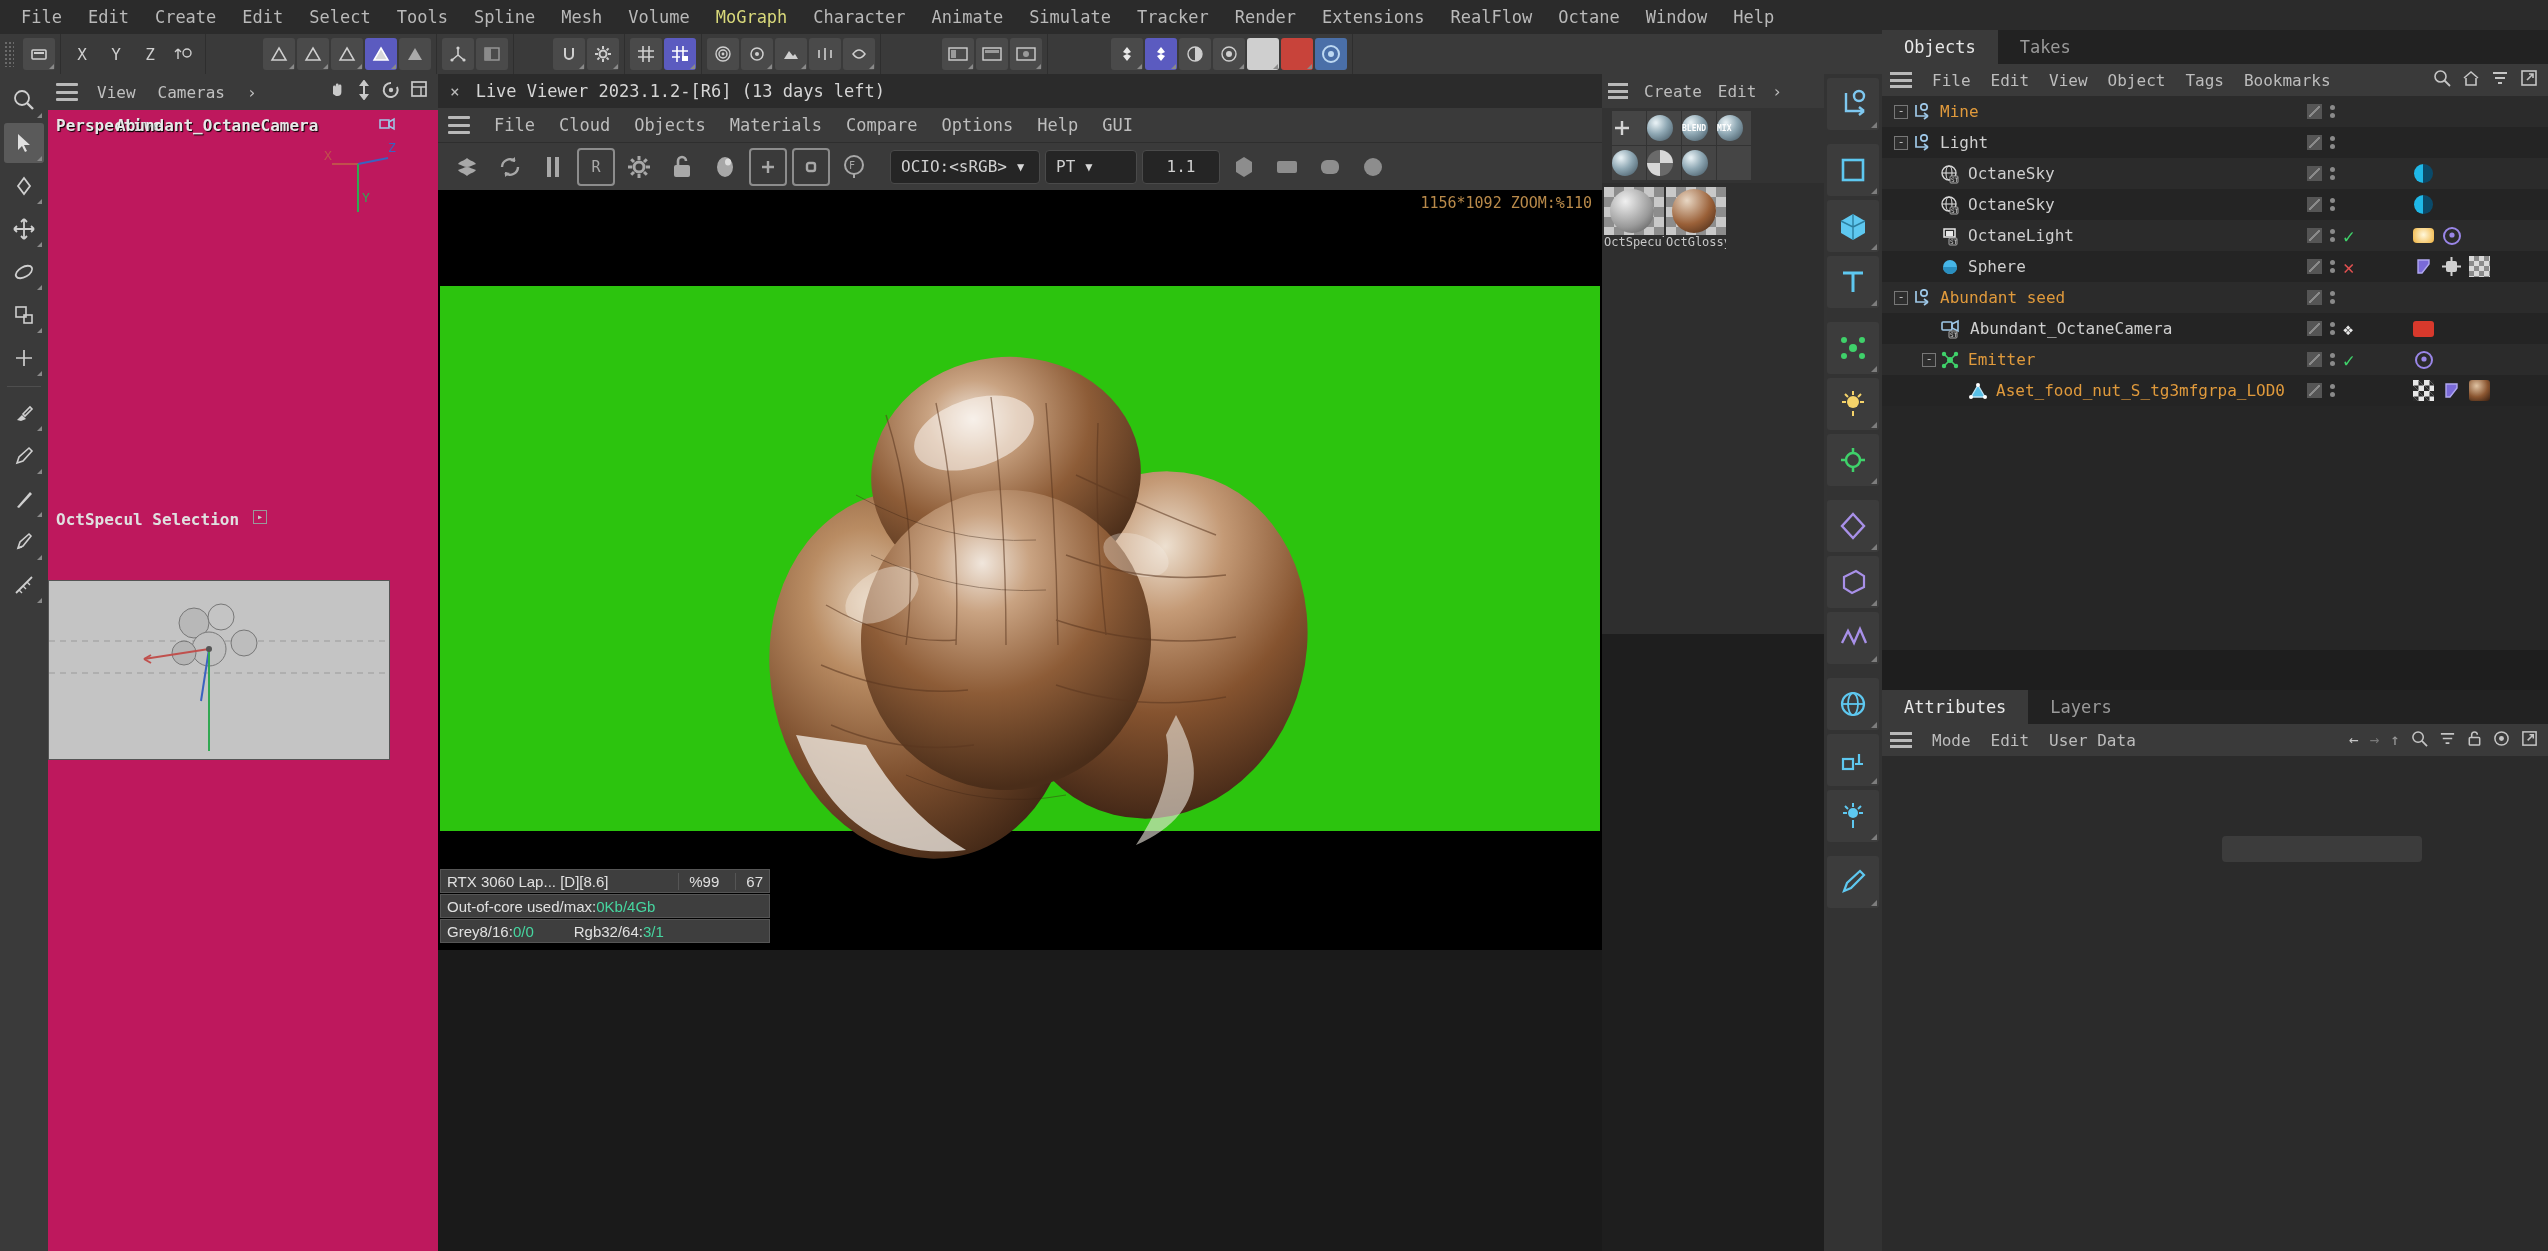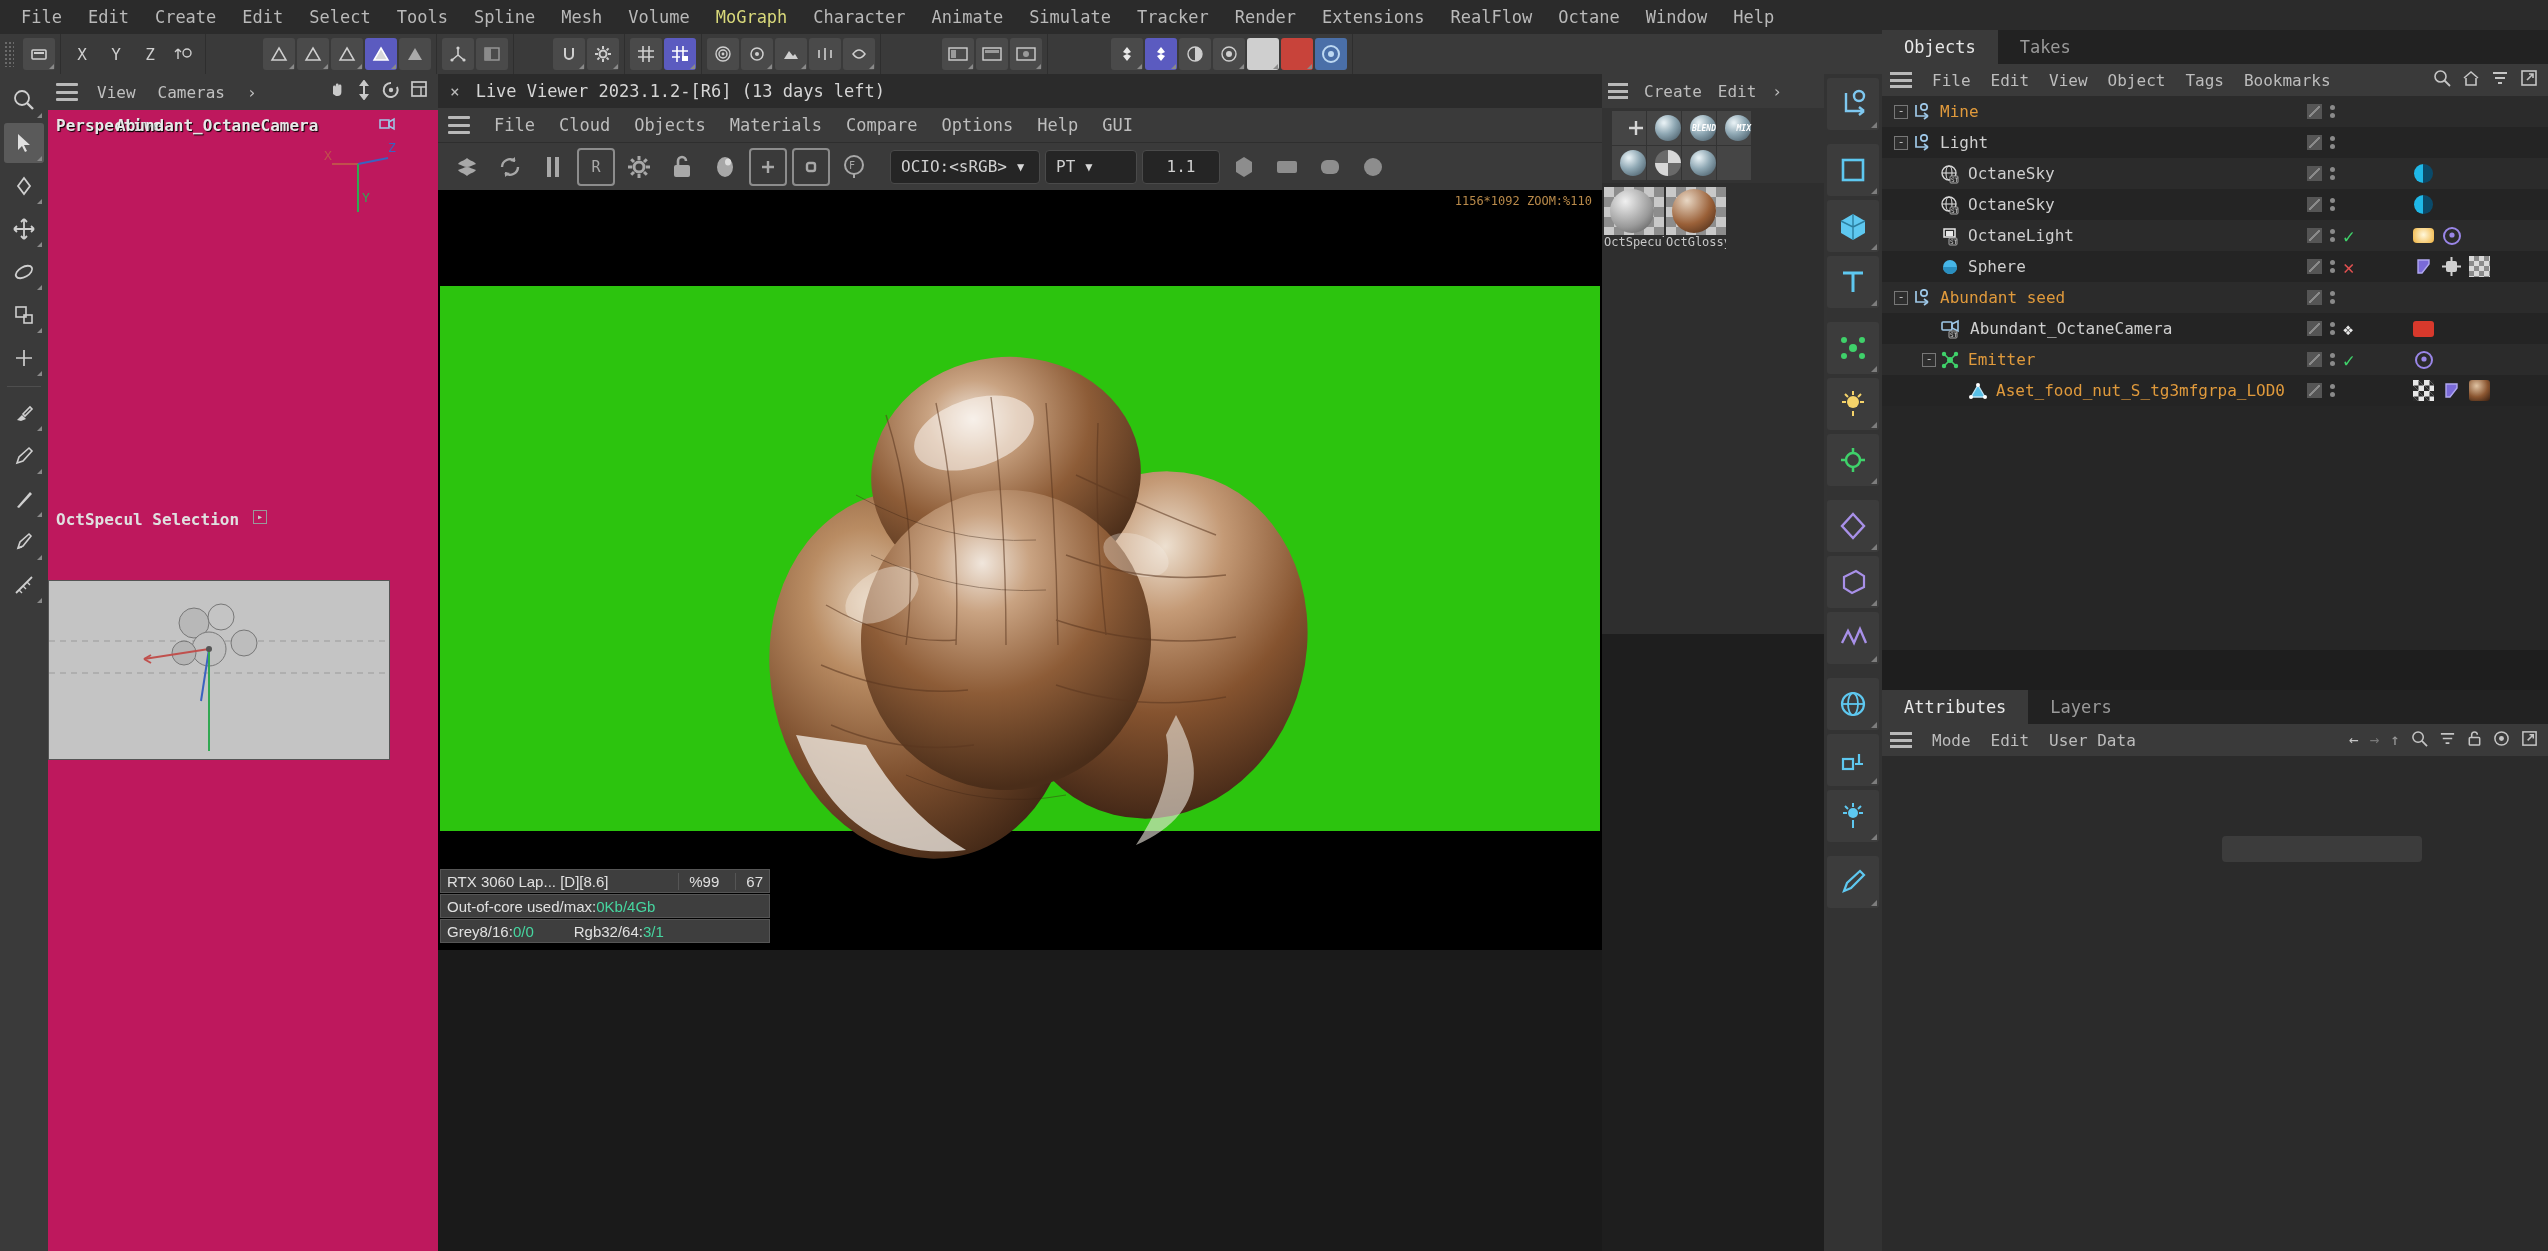--- a/index.html
+++ b/index.html
@@ -81,21 +81,21 @@
   .lvb.box { border:2px solid #8d8d8d; }
   .lvsel { height:34px; background:#252525; border-radius:4px; display:flex;
     align-items:center; padding:0 10px; color:#d0d0d0; font-size:16px; gap:10px;
     border:1px solid #4a4a4a; }
   .lvsel .cv { font-size:12px; color:#d8d8d8; }
   #lvstats { background:#111; color:#c0603a; font-size:16px; padding:5px 8px;
     white-space:nowrap; }
   #lvcanvas { position:relative; background:#000; height:760px; overflow:hidden; }
   #greenplate { position:absolute; left:2px; top:96px; width:1160px; height:545px;
     background:#2cc40e; }
-  .zoomtxt { position:absolute; right:10px; top:4px; color:#b98a4a; font-size:12px;text-align:right; }
+  .zoomtxt { position:absolute; right:10px; top:4px; color:#b98a4a; font-size:15px;text-align:right; }
   #nut { position:absolute; }
   #lvstatus { position:absolute; left:0; bottom:0; width:100%; background:#000;
     padding:4px 0 6px 0; }
   .statline { width:330px; height:24px; background:#3e3e3e; border:1px solid #555;
     color:#e0e0e0; font-size:15px; display:flex; align-items:center;
     padding:0 6px; margin:1px 2px; font-family:"Liberation Sans", sans-serif; }
   .statline .g { color:#46d6a0; }
   .statline .cell { border-left:1px solid #555; padding-left:10px; margin-left:auto; }
   .mainbadge { background:#f5a623; color:#222; font-size:14px; padding:2px 6px;
     font-family:"Liberation Sans", sans-serif; }
@@ -107,21 +107,21 @@
     background:#2e2e2e; }
   #matmenu { height:34px; background:#3a3a3a; display:flex; align-items:center;
     padding-left:6px; }
   #matmenu .hamb { width:20px; height:16px; display:flex; flex-direction:column;
     justify-content:space-between; margin-right:8px; }
   #matmenu .hamb i { display:block; height:3px; background:#b9b9b9; }
   #matmenu .mi { padding:0 8px; color:#bdbdbd; font-size:16px; }
   #matpresets { display:flex; background:#333; padding:3px 0 3px 10px; }
   .mgrid { display:grid; grid-template-columns:repeat(4,34px); gap:1px; }
   .mcell { width:34px; height:34px; background:#454545; display:flex;
-    align-items:center; justify-content:flex-end; position:relative;font-style:italic; }
+    align-items:center; justify-content:flex-start; position:relative; }
   .msphere { width:26px; height:26px; border-radius:50%;
     background:radial-gradient(circle at 34% 30%, #e4eef2 4%, #8fa8b4 45%, #3d505c 100%); }
   .mlabel { position:absolute; font-size:8px; color:#fff; font-weight:bold; }
   .mthumbs { display:flex; gap:2px; padding:4px 2px; }
   .mthumb { width:60px; height:62px; }
   .mthumb .img { width:60px; height:48px;
     background-image:
       linear-gradient(45deg,#8d8d8d 25%,transparent 25%,transparent 75%,#8d8d8d 75%),
       linear-gradient(45deg,#8d8d8d 25%,#c9c9c9 25%,#c9c9c9 75%,#8d8d8d 75%);
     background-size:20px 20px; background-position:0 0,10px 10px; position:relative; }

